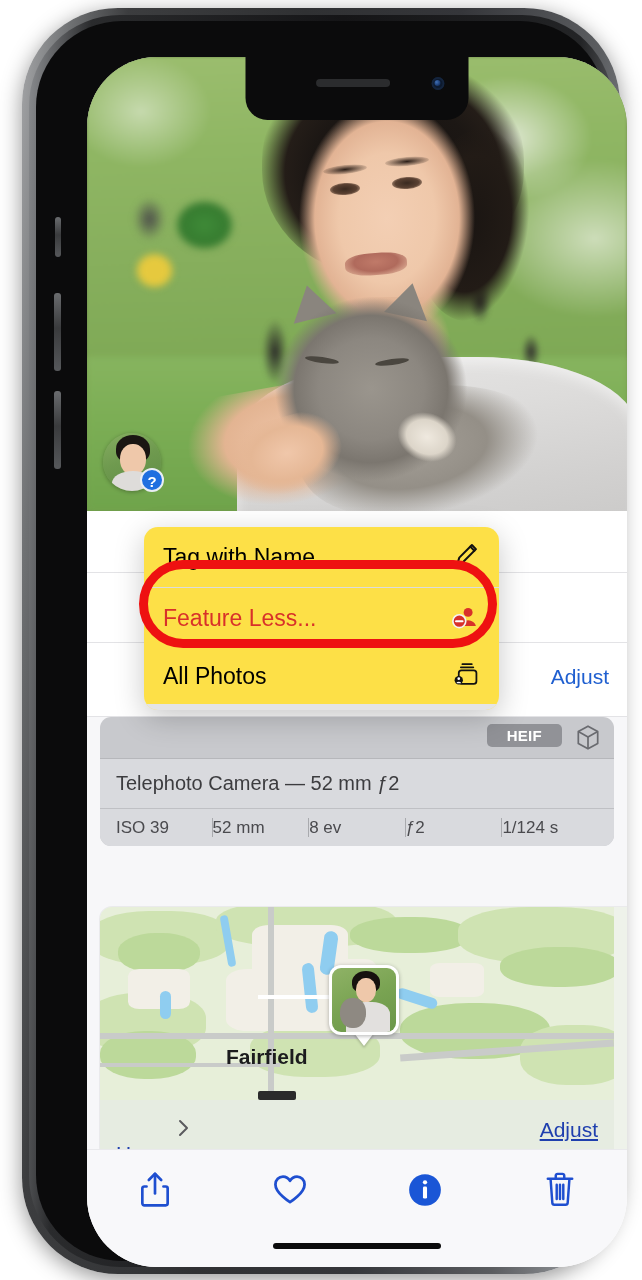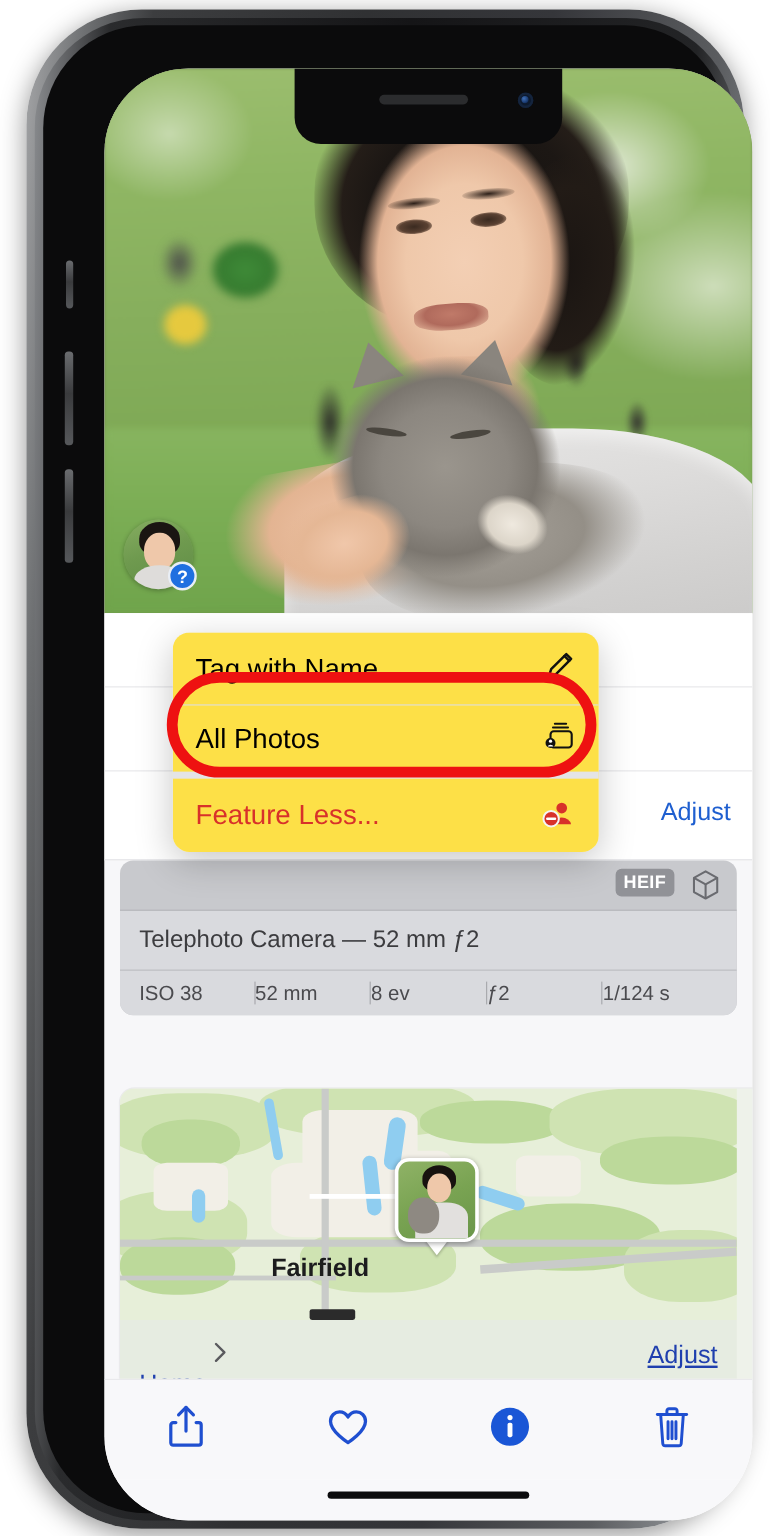--- a/index.html
+++ b/index.html
@@ -257,21 +257,21 @@
     overflow: hidden;
   }
   .exif-top {
     height: 42px; position: relative;
     border-bottom: 1px solid #b6b7bb;
   }
   .heif-badge {
     position:absolute; right: 52px; top: 7px;
     background: #919297; color: #fff;
     font-size: 15px; font-weight: 700; letter-spacing: .3px;
-    padding: 3px 7px; border-radius: 5px;
+    padding: 3px 20px; border-radius: 5px;
   }
   .cube-icon { position:absolute; right: 13px; top: 7px; }
   .exif-body {
     background: #d9dade;
     padding: 9px 16px 10px 16px;
   }
   .exif-line1 { font-size: 20px; color: #3c3c3f; line-height: 30px; }
   .exif-line2 { font-size: 19px; color: #4d4d51; line-height: 28px; }
   .exif-stats {
     display: flex; align-items: center;
@@ -480,21 +480,21 @@
                   <path d="M12 2 L21 7 L21 18 L12 23 L3 18 L3 7 Z" stroke-linejoin="round"></path>
                   <path d="M3 7 L12 12 L21 7" stroke-linejoin="round"></path>
                   <path d="M12 12 L12 23" stroke-linejoin="round"></path>
                 </svg>
               </div>
             </div>
             <div class="exif-body">
               <div class="exif-line1">Telephoto Camera — 52 mm ƒ2</div>
             </div>
             <div class="exif-stats">
-              <div class="stat">ISO 38</div>
+              <div class="stat">ISO 39</div>
               <div class="stat-div"></div>
               <div class="stat">52 mm</div>
               <div class="stat-div"></div>
               <div class="stat">8 ev</div>
               <div class="stat-div"></div>
               <div class="stat">ƒ2</div>
               <div class="stat-div"></div>
               <div class="stat">1/124 s</div>
             </div>
           </div>
@@ -566,45 +566,45 @@
         <div class="ctx-item">
           <span>Tag with Name</span>
           <span>
             <svg width="27" height="27" viewBox="0 0 24 24" fill="none" stroke="#111" stroke-width="1.8">
               <path d="M4 20 L5.6 14.8 L16.8 3.6 L20.4 7.2 L9.2 18.4 Z" stroke-linejoin="round"></path>
               <path d="M15.4 5 L19 8.6" stroke-linecap="round"></path>
             </svg>
           </span>
         </div>
 
+        <div class="ctx-item destructive">
+          <span>Feature Less...</span>
+          <span>
+            <svg width="30" height="27" viewBox="0 0 28 26" fill="none">
+              <circle cx="17" cy="10" r="4.3" fill="#d8312a"></circle>
+              <path d="M9.5 23 a7.6 6.4 0 0 1 15 0 Z" fill="#d8312a"></path>
+              <circle cx="8.5" cy="18.5" r="6.2" fill="#d8312a" stroke="#f4f4f4" stroke-width="1.6"></circle>
+              <path d="M5.4 18.5 H11.6" stroke="#fff" stroke-width="2" stroke-linecap="round"></path>
+            </svg>
+          </span>
+        </div>
+
         <div class="ctx-item sep-thick">
           <span>All Photos</span>
           <span>
             <svg width="30" height="27" viewBox="0 0 28 26" fill="none" stroke="#111" stroke-width="1.7">
               <rect x="8" y="10" width="17" height="13" rx="2.6"></rect>
               <path d="M10 7 H22" stroke-linecap="round"></path>
               <path d="M11.5 4 H20.5" stroke-linecap="round"></path>
               <circle cx="8" cy="19.5" r="4" fill="#111" stroke="none"></circle>
               <circle cx="8" cy="18" r="1.3" fill="#fff" stroke="none"></circle>
               <path d="M5.6 22.3 a2.6 2.3 0 0 1 4.8 0" fill="#fff" stroke="none"></path>
             </svg>
           </span>
         </div>
-
-        <div class="ctx-item destructive">
-          <span>Feature Less...</span>
-          <span>
-            <svg width="30" height="27" viewBox="0 0 28 26" fill="none">
-              <circle cx="17" cy="10" r="4.3" fill="#d8312a"></circle>
-              <path d="M9.5 23 a7.6 6.4 0 0 1 15 0 Z" fill="#d8312a"></path>
-              <circle cx="8.5" cy="18.5" r="6.2" fill="#d8312a" stroke="#f4f4f4" stroke-width="1.6"></circle>
-              <path d="M5.4 18.5 H11.6" stroke="#fff" stroke-width="2" stroke-linecap="round"></path>
-            </svg>
-          </span>
-        </div>
       </div>
 
       <div class="annot-oval"></div>
 
       <div class="toolbar">
         <div class="tb-btn">
           <span>
             <svg width="34" height="38" viewBox="0 0 24 27" fill="none" stroke="#1f4fd0" stroke-width="1.9">
               <path d="M12 2 L12 16" stroke-linecap="round"></path>
               <path d="M7.6 6.4 L12 2 L16.4 6.4" stroke-linecap="round" stroke-linejoin="round"></path>

